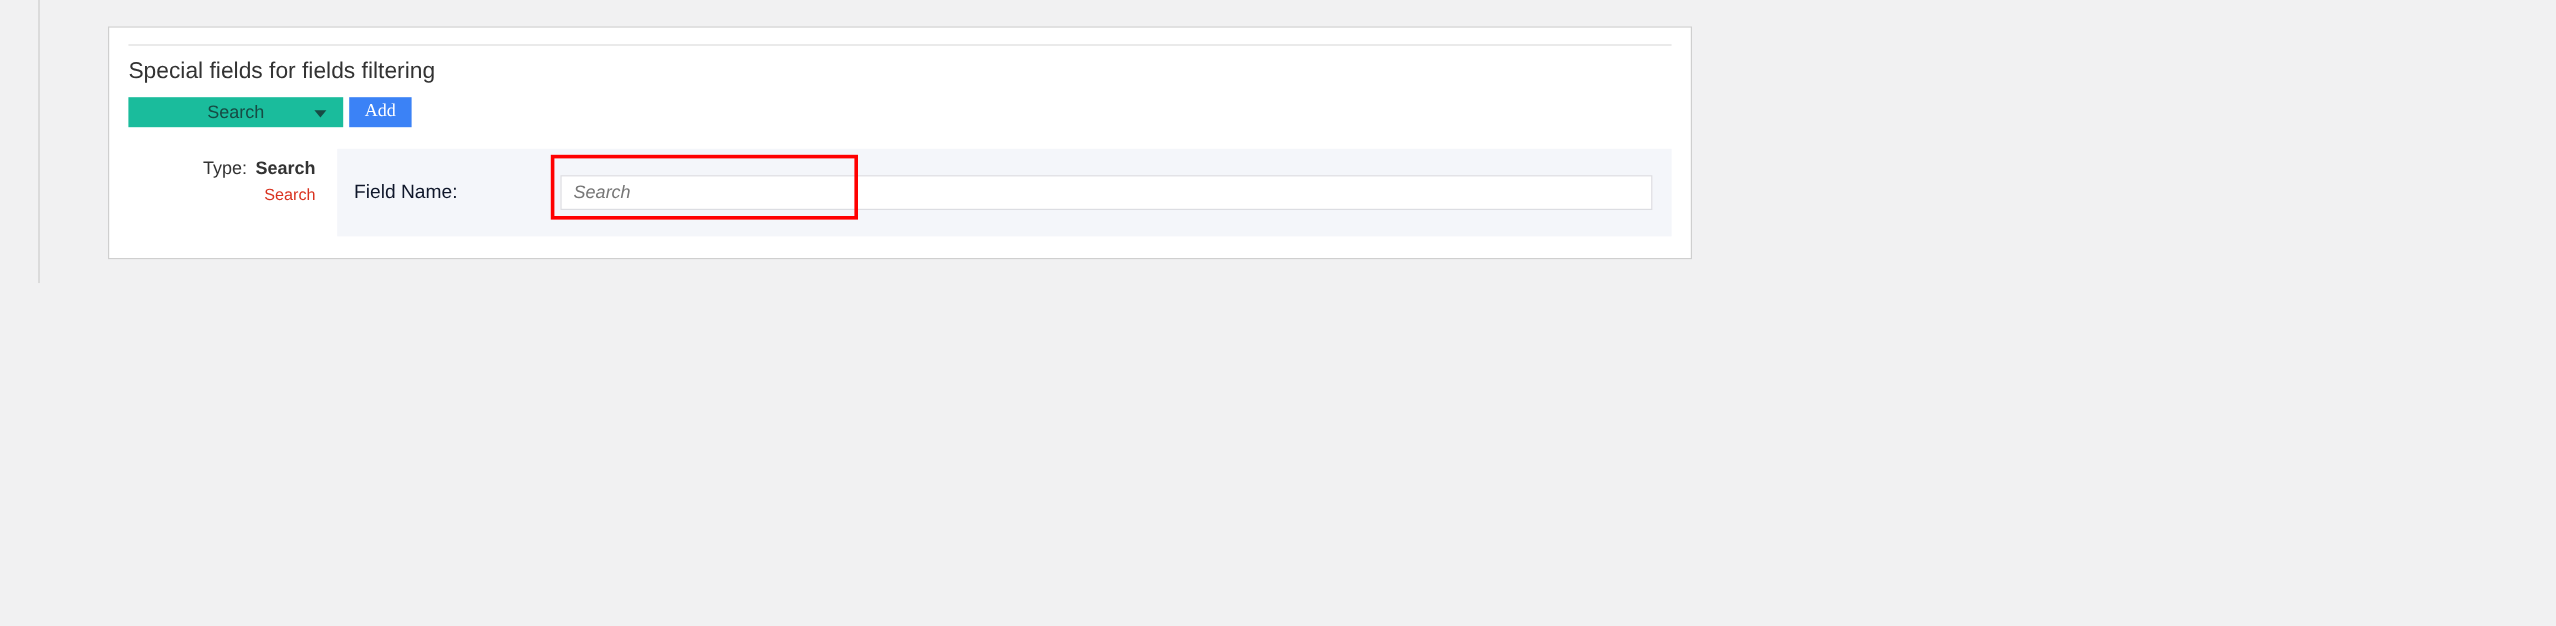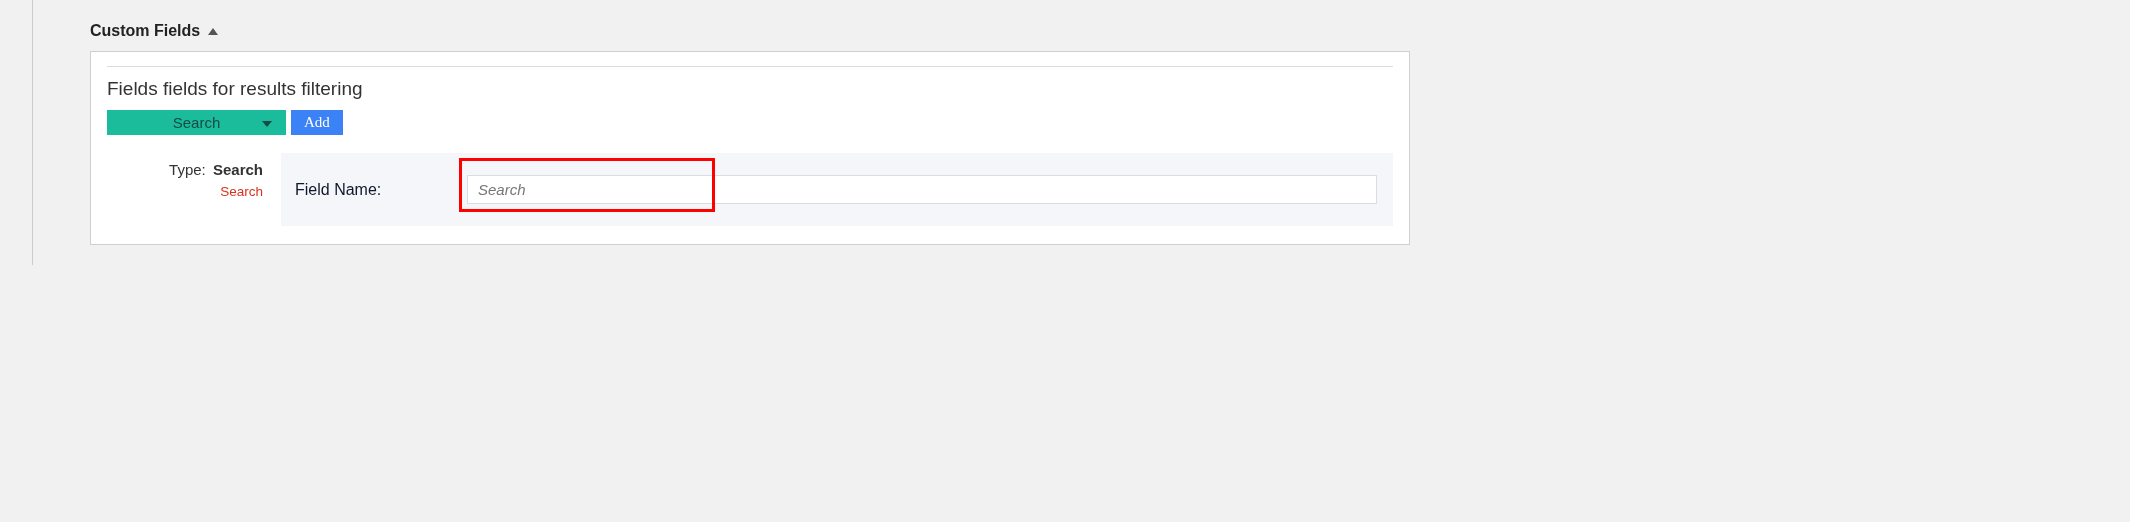--- a/index.html
+++ b/index.html
@@ -171,28 +171,24 @@
       color: #777;
       font-style: italic;
     }
   </style>
 </head>
 <body>
 
 <div class="outer-wrap">
   <div class="vertical-line"></div>
   <div class="content-area">
-    <div class="section-header">
-      <span class="section-title">Custom Fields</span>
-      <span class="collapse-icon"></span>
-    </div>
 
     <div class="panel">
       <div class="panel-inner-divider"></div>
-      <div class="subtitle">Fields fields for results filtering</div>
+      <div class="subtitle">Special fields for fields filtering</div>
 
       <div class="add-row">
         <div class="select-wrap">
           <span class="select-label">Search</span>
           <span class="select-caret"></span>
         </div>
         <button class="add-button">Add</button>
       </div>
 
       <div class="field-block">

